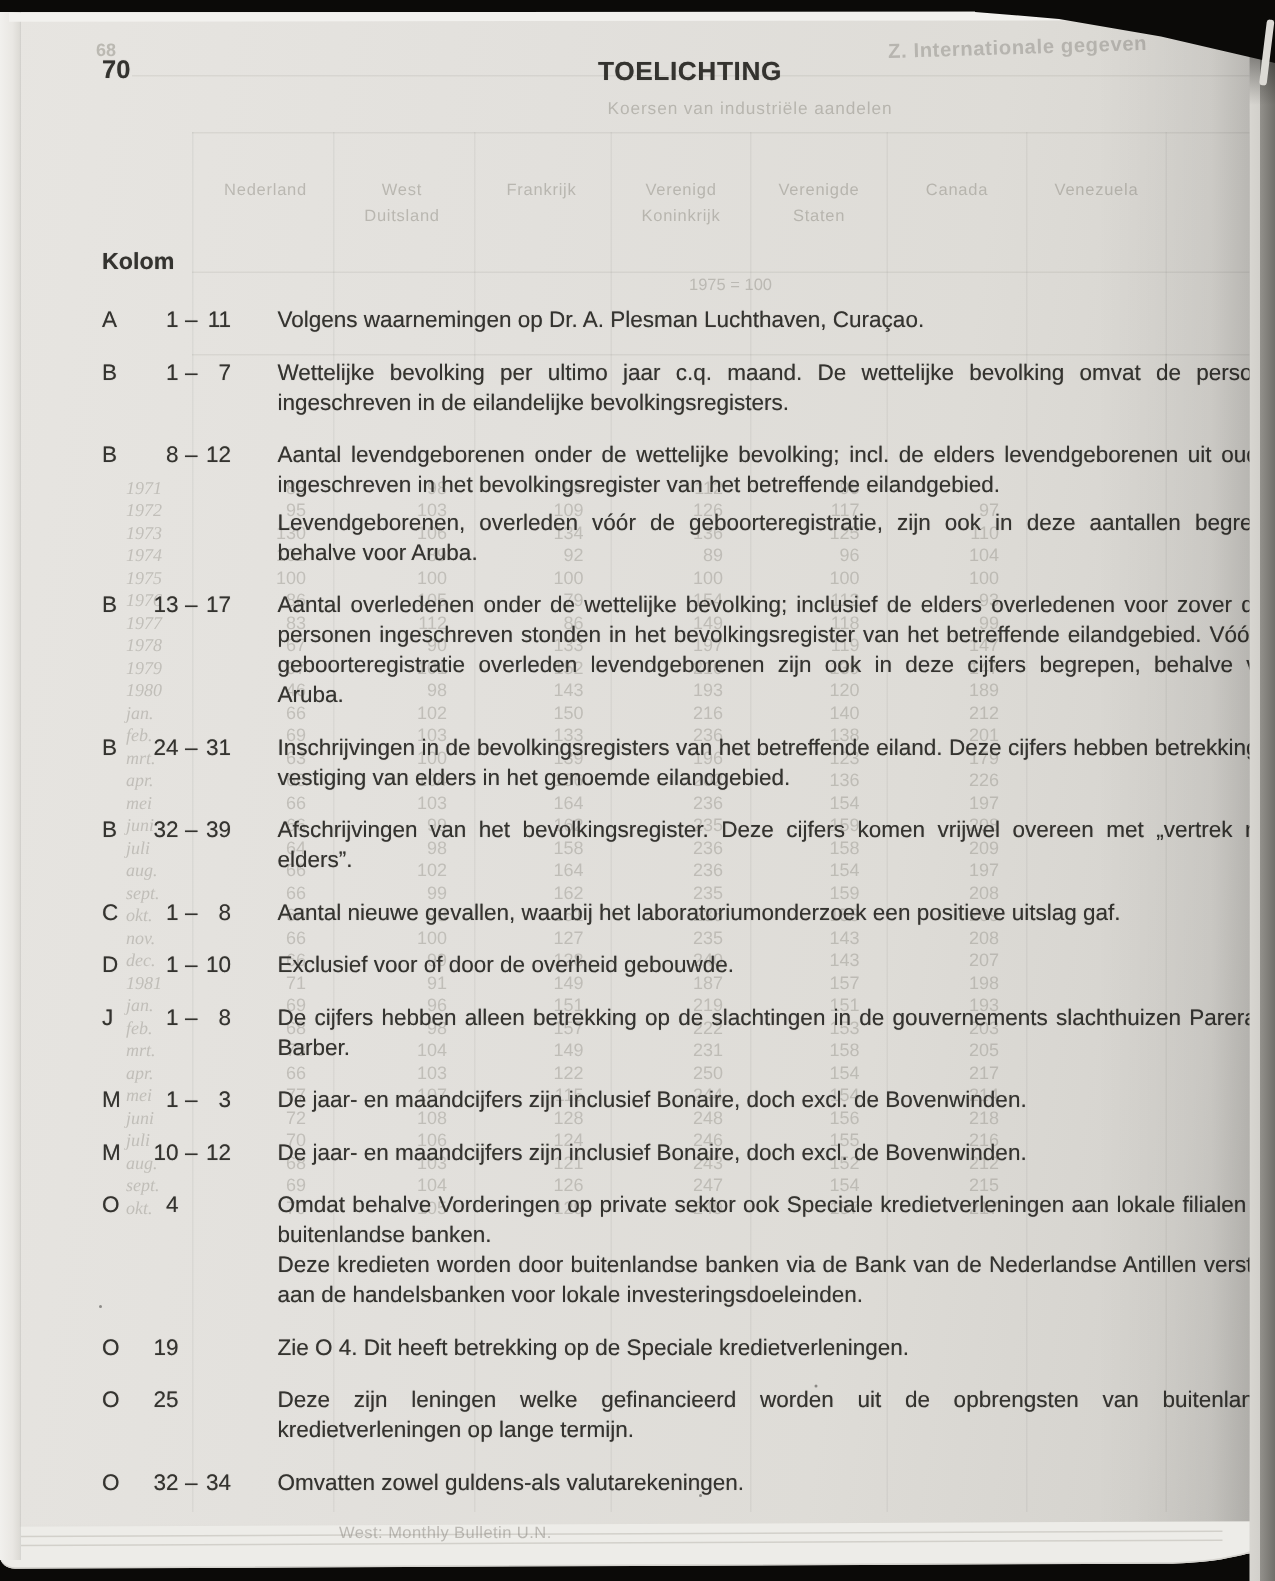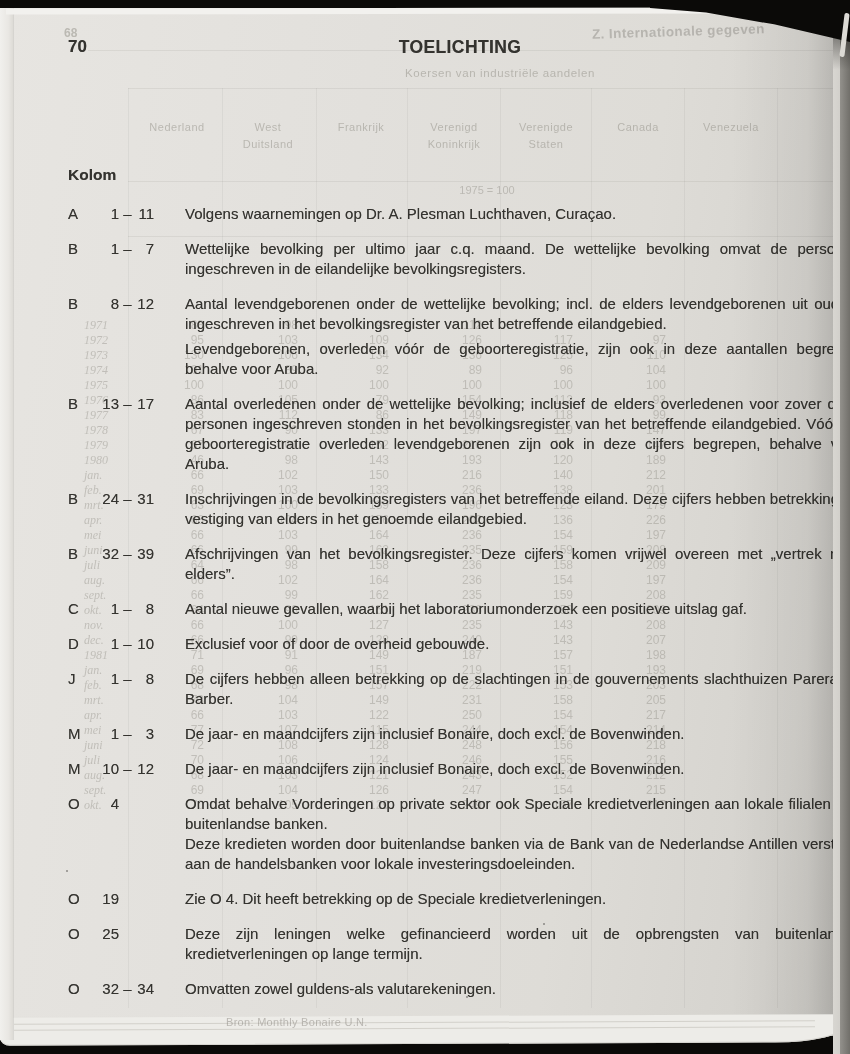--- a/index.html
+++ b/index.html
@@ -343,21 +343,21 @@
       <div class="gnum" style="top: 783px; left: 523px;">154</div>
       <div class="gnum" style="top: 783px; left: 616px;">215</div>
       <div class="grlabel" style="top: 798px;">okt.</div>
       <div class="gnum" style="top: 798px; left: 154px;">70</div>
       <div class="gnum" style="top: 798px; left: 248px;">105</div>
       <div class="gnum" style="top: 798px; left: 339px;">129</div>
       <div class="gnum" style="top: 798px; left: 432px;">249</div>
       <div class="gnum" style="top: 798px; left: 523px;">157</div>
       <div class="gnum" style="top: 798px; left: 616px;">217</div>
     </div>
-  <div class="gsource">Bron: Monthly Bonaire U.N.</div>
+  <div class="gsource">West: Monthly Bulletin U.N.</div>
 
   <div class="content">
     <div class="pagenum">70</div>
     <div class="ptitle">TOELICHTING</div>
     <div class="kolom">Kolom</div>
     <div class="entries">
         <div class="entry">
           <div class="cell letter">A</div>
           <div class="cell from">1</div>
           <div class="cell dash">–</div>

